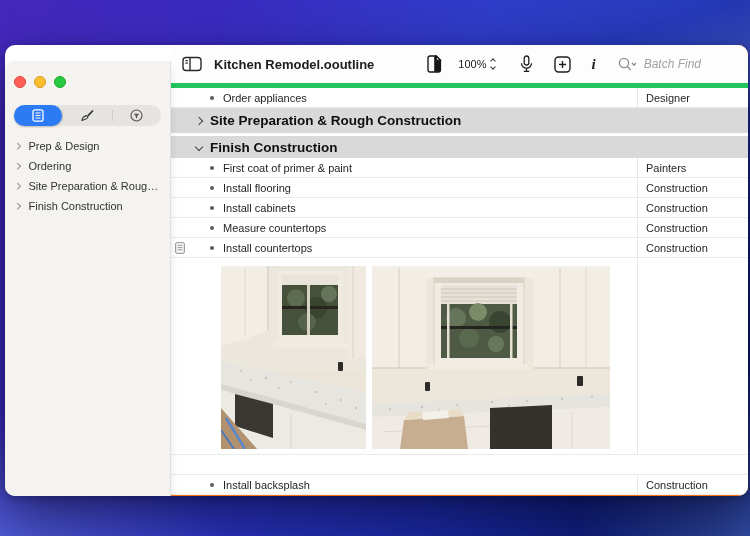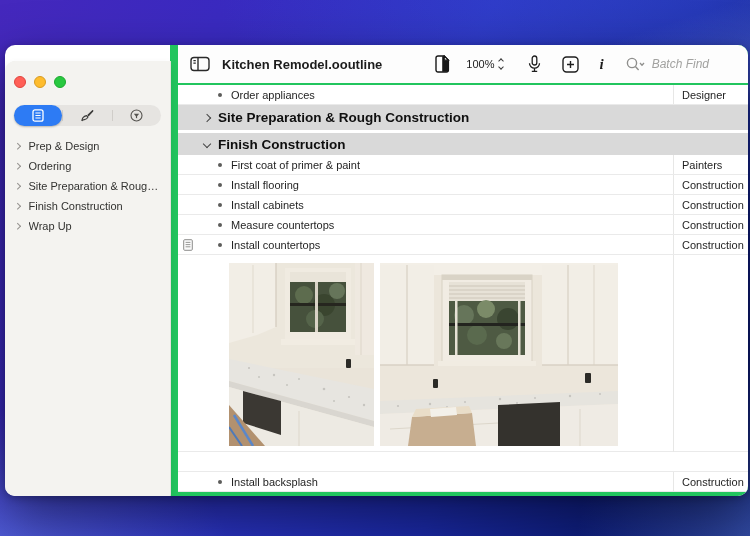--- a/index.html
+++ b/index.html
@@ -47,51 +47,51 @@
   
   .chev { display:inline-block; width:6px; height:6px;
     border-right:1.5px solid #444; border-bottom:1.5px solid #444; flex:none; }
   .chev.right { transform:rotate(-45deg); }
   .chev.down  { transform:rotate(45deg); }
   .chev.sm { width:4.5px; height:4.5px; border-color:#96938f; border-width:1.4px; }
   .dot { display:inline-block; width:4px; height:4px; border-radius:50%; background:#5c5c5a; flex:none; }
   .dot.sm { width:3.5px; height:3.5px; background:#6a6a68; }
 
   
-  .main { position:absolute; left:165px; top:0; right:0; bottom:0; background:#22c55e;padding-left:8px; }
+  .main { position:absolute; left:165px; top:0; right:0; bottom:0; background:#f97316; }
 
   
   .toolbar { height:38px; display:flex; align-items:center; background:#fdfdfd; padding-left:12px; }
   .tbtn { display:flex; align-items:center; justify-content:center; flex:none; }
   .win-title { font-size:13px; font-weight:bold; color:#1c1c1c; margin-left:12px; white-space:nowrap; }
   .doc-icon { margin-left:53px; }
   .zoomctl { display:flex; align-items:center; margin-left:16px; font-size:11px; color:#222; }
   .zoomctl .steppers { display:flex; flex-direction:column; gap:2px; margin-left:5px; }
   .zoomctl .steppers .chev { width:4px; height:4px; border-width:1.4px; border-color:#3a3a3a; }
   .mic-icon { margin-left:25px; }
   .addbox-icon { margin-left:21px; }
   .info-icon { margin-left:20px; font-size:15px; color:#1e1e1e; font-family:"Liberation Serif", serif; font-style:italic; font-weight:bold; }
   .findgrp { display:flex; align-items:center; margin-left:22px;font-style:italic; }
   .find-label { font-size:12px; color:#a2a2a0; margin-left:7px; }
 
   
-  .outline { border-top:2px solid #22c55e; }
+  .outline { border-top:5px solid #22c55e; }
   .orow { display:grid; grid-template-columns:19px 448px 1fr; align-items:stretch;
     border-bottom:1px solid #eaeaea; background:#fff; }
   .orow.item { height:20px; }
   .orow.section { height:25px; background:#d9d9d9; border-bottom:none; }
   .orow.section.gap { border-top:3px solid #ffffff; }
   .gutter { display:flex; align-items:center; justify-content:center; }
   .topic { display:flex; align-items:center; }
   .orow.item .topic { padding-left:21px; }
   .orow.item .ttext { font-size:11px; color:#1f1f1f; margin-left:9px; white-space:nowrap; }
   .orow.section .topic { padding-left:7px; }
   .orow.section .ttext { font-size:13.5px; font-weight:bold; color:#0f0f0f; margin-left:8px; white-space:nowrap;text-align:right; }
   .assignee { font-size:11px; color:#1f1f1f; display:flex; align-items:center;
-    padding-left:8px; border-left:1px solid #e7e7e6; white-space:nowrap;margin-left:28px; }
+    padding-left:8px; border-left:1px solid #e7e7e6; white-space:nowrap; }
   .orow.section .assignee { border-left-color:transparent; }
 
   .orow.images { height:197px; border-bottom:1px solid #eaeaea; }
   .photos { padding:8px 0 6px 32px; display:flex; gap:6px; align-items:flex-start; }
   .photo { height:183px; flex:none; display:block; }
 
   .note-svg { display:block; }
 </style>
 </head>
 <body>
@@ -143,24 +143,20 @@
             <span class="chev right sm"></span>
             <span class="s-label">Ordering</span>
           </div>
           <div class="s-item">
             <span class="chev right sm"></span>
             <span class="s-label">Site Preparation &amp; Roug…</span>
           </div>
           <div class="s-item">
             <span class="chev right sm"></span>
             <span class="s-label">Finish Construction</span>
-          </div>
-          <div class="s-item">
-            <span class="chev right sm"></span>
-            <span class="s-label">Wrap Up</span>
           </div>
         </div>
     </div>
 
     <div class="main">
 
       <div class="toolbar">
         <div class="tbtn">
           <svg width="20" height="16" viewBox="0 0 20 16">
             <rect x="1" y="1.5" width="18" height="13" rx="3" fill="none" stroke="#2a2a2a" stroke-width="1.4"></rect>

